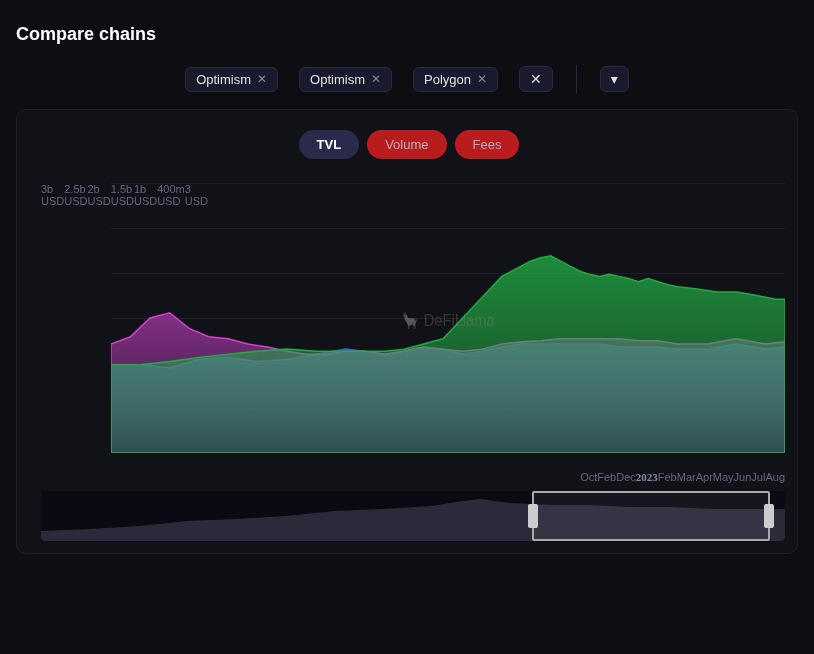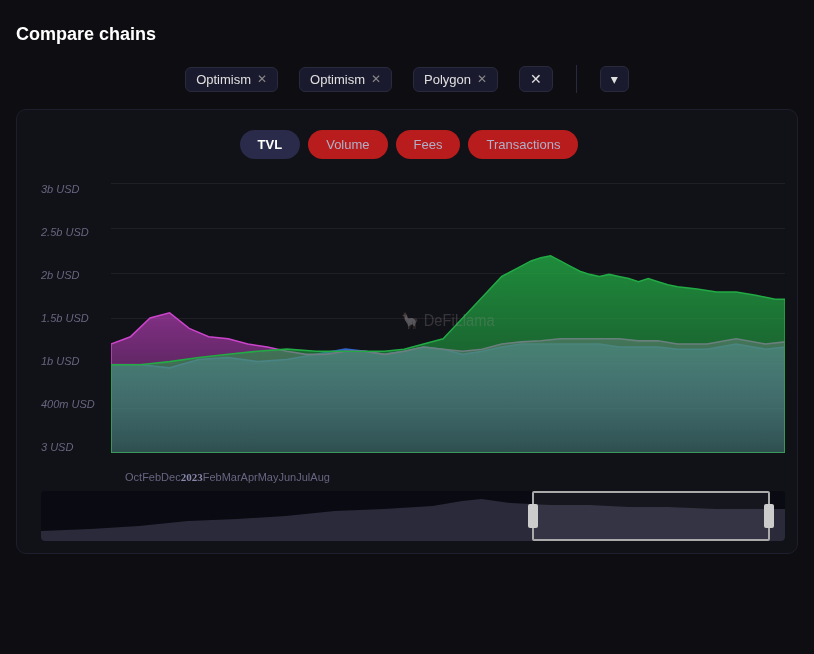--- a/index.html
+++ b/index.html
@@ -121,24 +121,23 @@
       margin-left: 8px;
     }
 
     .y-axis {
       position: absolute;
       left: 0;
       top: 0;
       bottom: 30px;
       width: 70px;
       display: flex;
-      flex-direction: column;
+      flex-direction: row;
       justify-content: space-between;
       align-items: flex-start;
-      font-style: italic;
     }
 
     .y-label {
       font-size: 11px;
       color: #666680;
     }
 
     .chart-plot {
       position: absolute;
       left: 70px;
@@ -148,21 +147,21 @@
       background: transparent;
     }
 
     .x-axis {
       position: absolute;
       left: 84px;
       right: 0;
       bottom: 0;
       height: 30px;
       display: flex;
-      justify-content: flex-start;
+      justify-content: flex-end;
       align-items: flex-end;
     }
 
     .x-label {
       font-size: 11px;
       color: #666680;
     }
 
     .x-label.bold {
       font-weight: 700;
@@ -249,21 +248,20 @@
       <span>▾</span>
     </div>
   </div>
 
   <div class="chart-container">
 
     <div class="tab-bar">
       <button class="tab-btn active">TVL</button>
       <button class="tab-btn">Volume</button>
       <button class="tab-btn">Fees</button>
-      <button class="tab-btn">Transactions</button>
     </div>
 
     <div class="chart-area">
 
       <div class="y-axis">
         <span class="y-label">3b USD</span>
         <span class="y-label">2.5b USD</span>
         <span class="y-label">2b USD</span>
         <span class="y-label">1.5b USD</span>
         <span class="y-label">1b USD</span>

